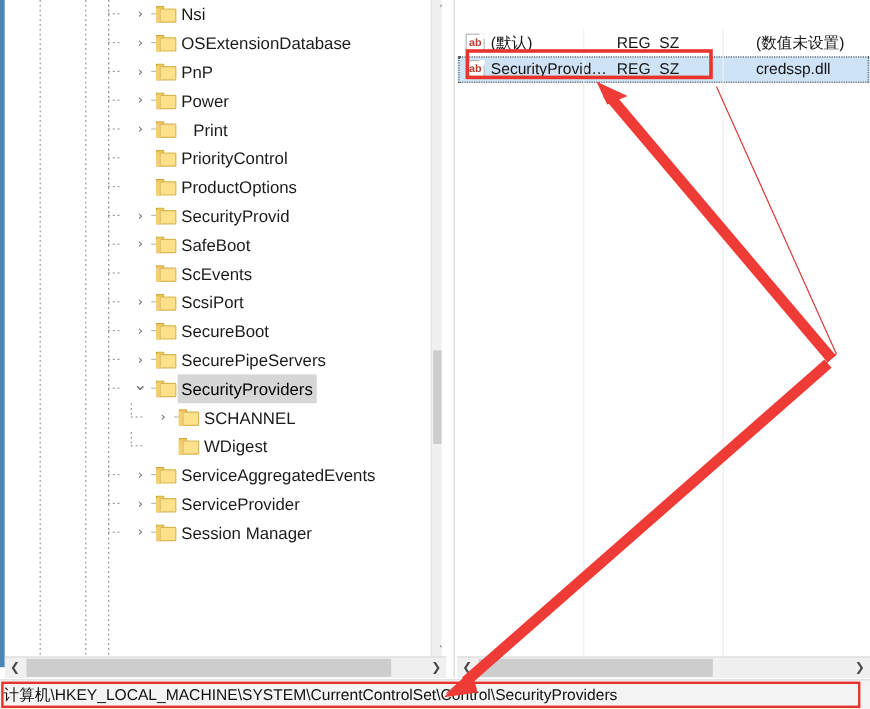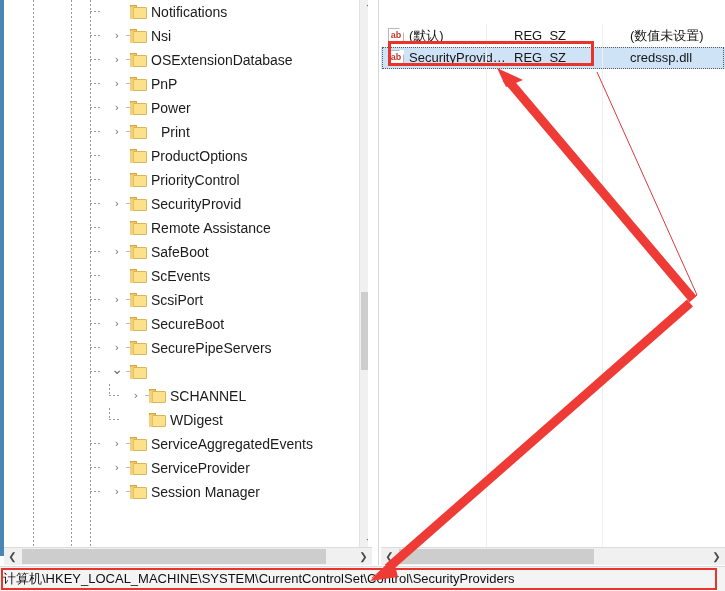--- a/index.html
+++ b/index.html
@@ -115,30 +115,20 @@
 
   <div id="tree-panel">
     <div id="tree-scroll-area">
       <div class="guide" style="left:29px;"></div>
       <div class="guide" style="left:67px;"></div>
       <div class="guide" style="left:86px;"></div>
       <div id="tree-rows">
           <div class="tree-row" style="top: 0px;">
             <div class="elbow" style="left: 86px;"></div>
             <div class="hline" style="left: 86px;"></div>
-            <div class="folder" style="left: 126px;">
-              <div class="tab"></div>
-              <div class="body"></div>
-              <div class="spine"></div>
-            </div>
-            <div class="tree-label" style="left: 144px;">Notifications</div>
-          </div>
-          <div class="tree-row" style="top: 0px;">
-            <div class="elbow" style="left: 86px;"></div>
-            <div class="hline" style="left: 86px;"></div>
             <div class="twisty" style="left: 105px;">›</div>
             <div class="dash" style="left: 122px;"></div>
             <div class="folder" style="left: 126px;">
               <div class="tab"></div>
               <div class="body"></div>
               <div class="spine"></div>
             </div>
             <div class="tree-label" style="left: 144px;">Nsi</div>
           </div>
           <div class="tree-row" style="top: 0px;">
@@ -190,57 +180,47 @@
             <div class="tree-label" style="left: 144px; margin-left: 10px;">Print</div>
           </div>
           <div class="tree-row" style="top: 0px;">
             <div class="elbow" style="left: 86px;"></div>
             <div class="hline" style="left: 86px;"></div>
             <div class="folder" style="left: 126px;">
               <div class="tab"></div>
               <div class="body"></div>
               <div class="spine"></div>
             </div>
+            <div class="tree-label" style="left: 144px;">PriorityControl</div>
+          </div>
+          <div class="tree-row" style="top: 0px;">
+            <div class="elbow" style="left: 86px;"></div>
+            <div class="hline" style="left: 86px;"></div>
+            <div class="folder" style="left: 126px;">
+              <div class="tab"></div>
+              <div class="body"></div>
+              <div class="spine"></div>
+            </div>
             <div class="tree-label" style="left: 144px;">ProductOptions</div>
           </div>
           <div class="tree-row" style="top: 0px;">
             <div class="elbow" style="left: 86px;"></div>
             <div class="hline" style="left: 86px;"></div>
-            <div class="folder" style="left: 126px;">
-              <div class="tab"></div>
-              <div class="body"></div>
-              <div class="spine"></div>
-            </div>
-            <div class="tree-label" style="left: 144px;">PriorityControl</div>
-          </div>
-          <div class="tree-row" style="top: 0px;">
-            <div class="elbow" style="left: 86px;"></div>
-            <div class="hline" style="left: 86px;"></div>
             <div class="twisty" style="left: 105px;">›</div>
             <div class="dash" style="left: 122px;"></div>
             <div class="folder" style="left: 126px;">
               <div class="tab"></div>
               <div class="body"></div>
               <div class="spine"></div>
             </div>
             <div class="tree-label" style="left: 144px;">SecurityProvid</div>
           </div>
           <div class="tree-row" style="top: 0px;">
             <div class="elbow" style="left: 86px;"></div>
             <div class="hline" style="left: 86px;"></div>
-            <div class="folder" style="left: 126px;">
-              <div class="tab"></div>
-              <div class="body"></div>
-              <div class="spine"></div>
-            </div>
-            <div class="tree-label" style="left: 144px;">Remote Assistance</div>
-          </div>
-          <div class="tree-row" style="top: 0px;">
-            <div class="elbow" style="left: 86px;"></div>
-            <div class="hline" style="left: 86px;"></div>
             <div class="twisty" style="left: 105px;">›</div>
             <div class="dash" style="left: 122px;"></div>
             <div class="folder" style="left: 126px;">
               <div class="tab"></div>
               <div class="body"></div>
               <div class="spine"></div>
             </div>
             <div class="tree-label" style="left: 144px;">SafeBoot</div>
           </div>
           <div class="tree-row" style="top: 0px;">
@@ -292,20 +272,21 @@
           <div class="tree-row selected" style="top: 0px;">
             <div class="elbow" style="left: 86px;"></div>
             <div class="hline" style="left: 86px;"></div>
             <div class="twisty" style="left: 105px; font-size: 14px; line-height: 18px;">⌄</div>
             <div class="dash" style="left: 122px;"></div>
             <div class="folder" style="left: 126px;">
               <div class="tab"></div>
               <div class="body"></div>
               <div class="spine"></div>
             </div>
+            <div class="tree-label" style="left: 144px;">SecurityProviders</div>
           </div>
           <div class="tree-row" style="top: 0px;">
             <div class="elbow" style="left: 105px;"></div>
             <div class="hline" style="left: 105px;"></div>
             <div class="twisty" style="left: 124px;">›</div>
             <div class="dash" style="left: 141px;"></div>
             <div class="folder" style="left: 145px;">
               <div class="tab"></div>
               <div class="body"></div>
               <div class="spine"></div>

